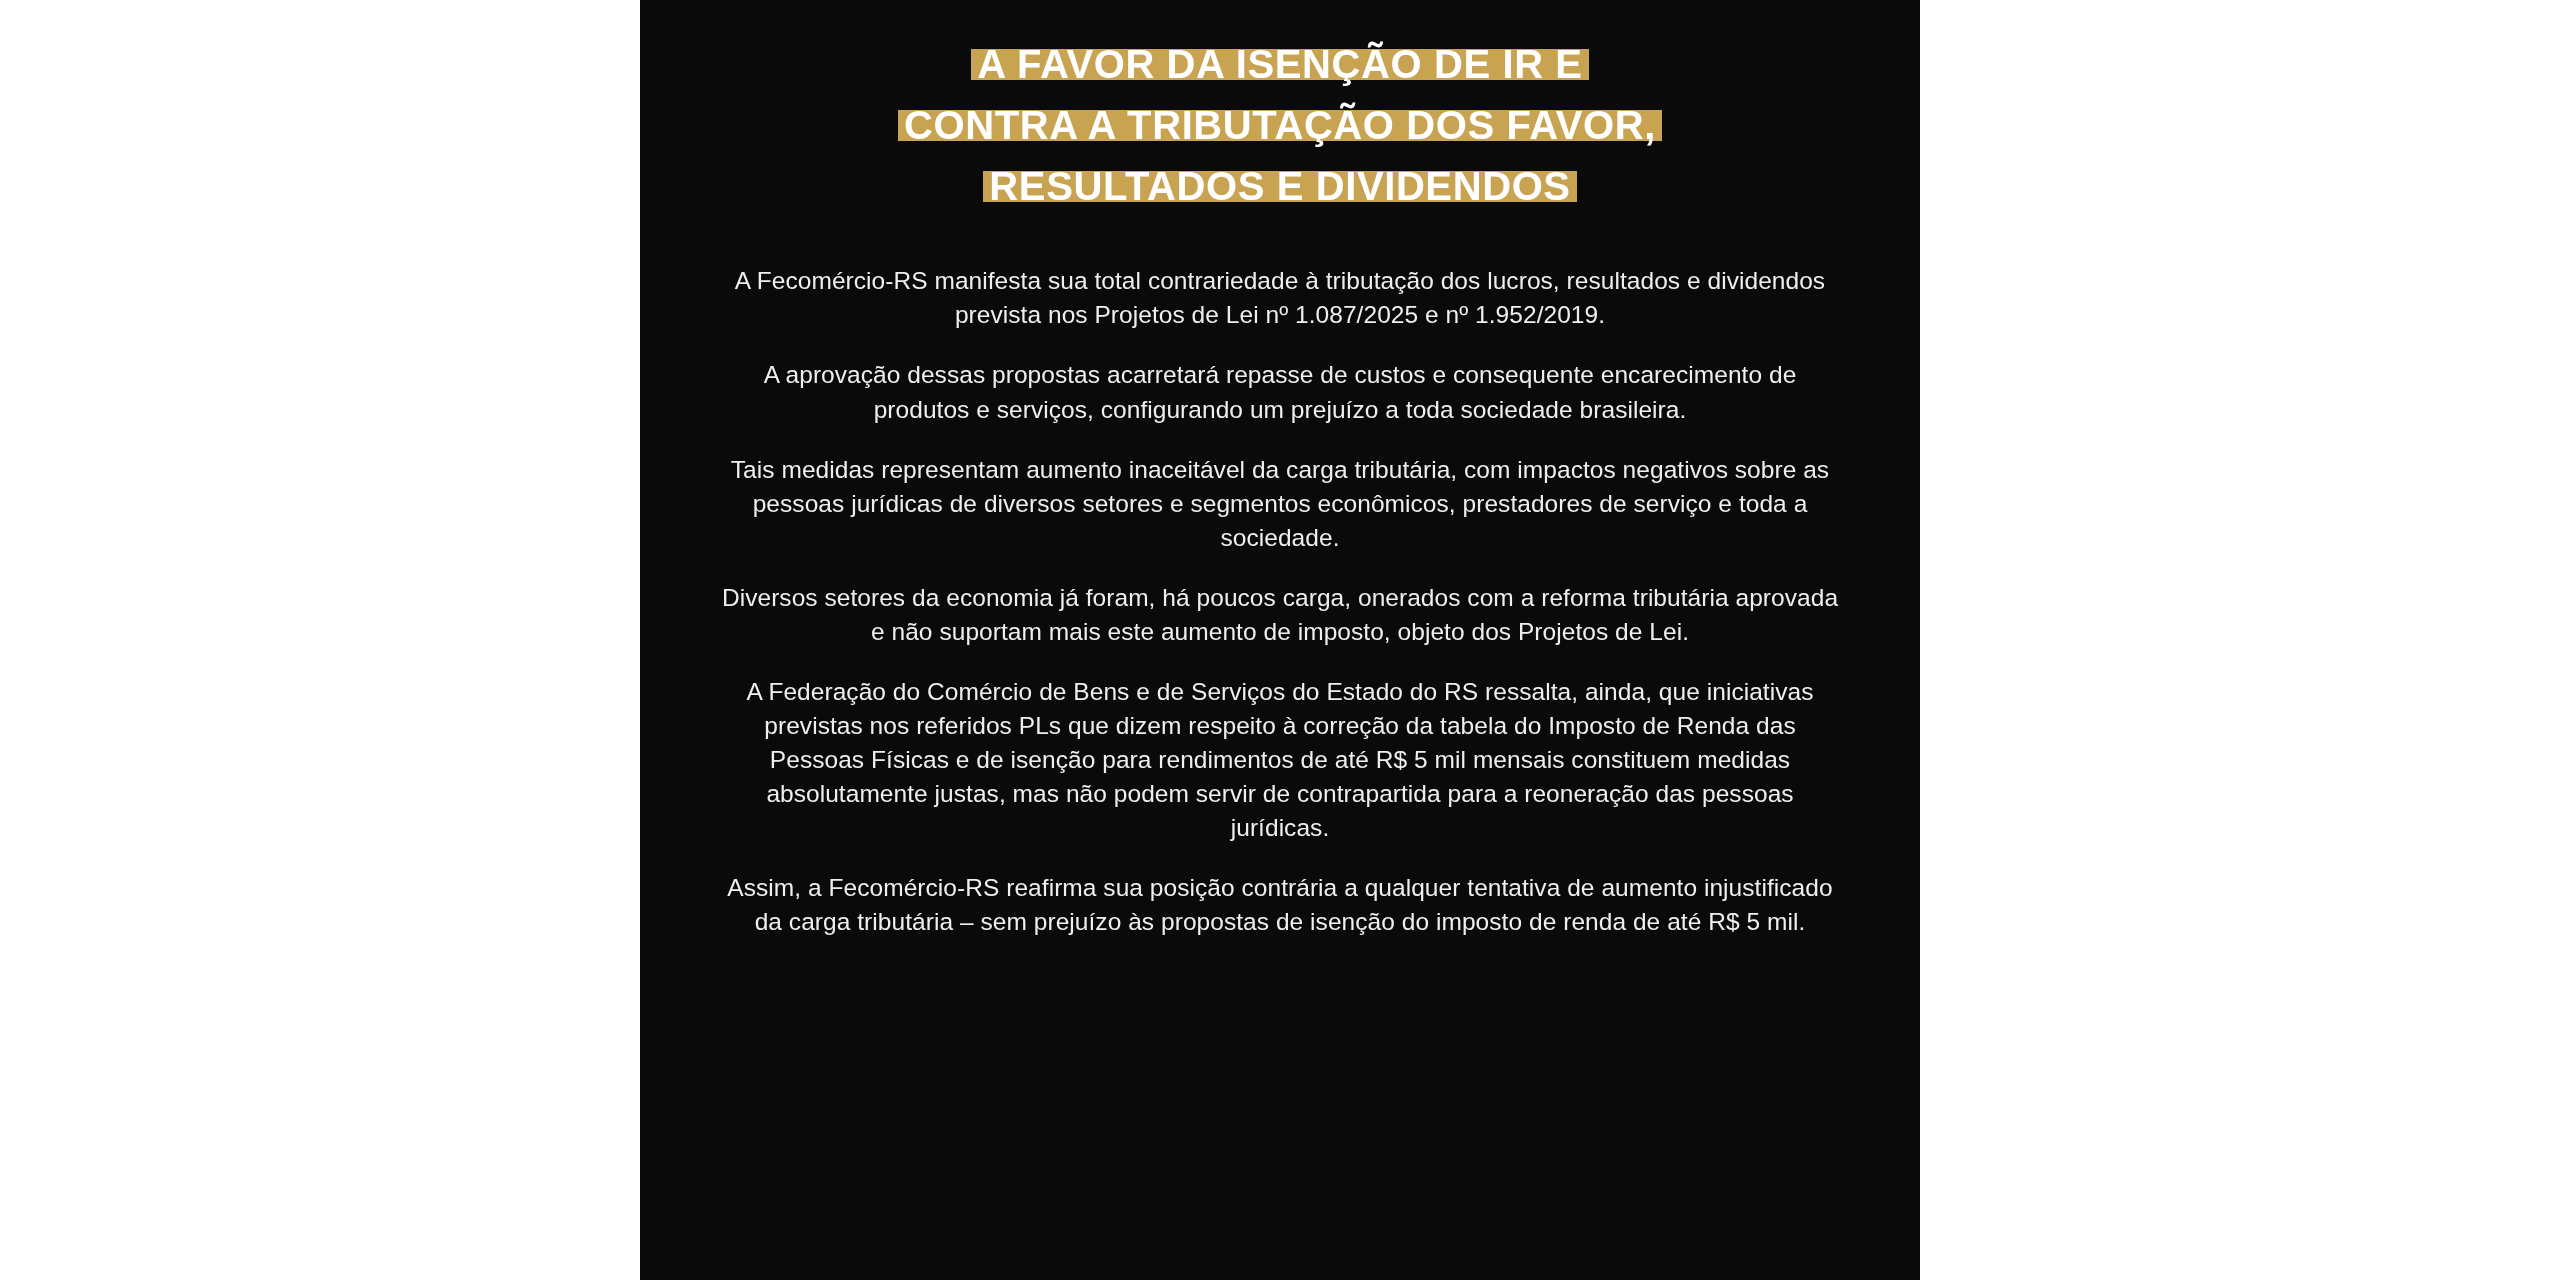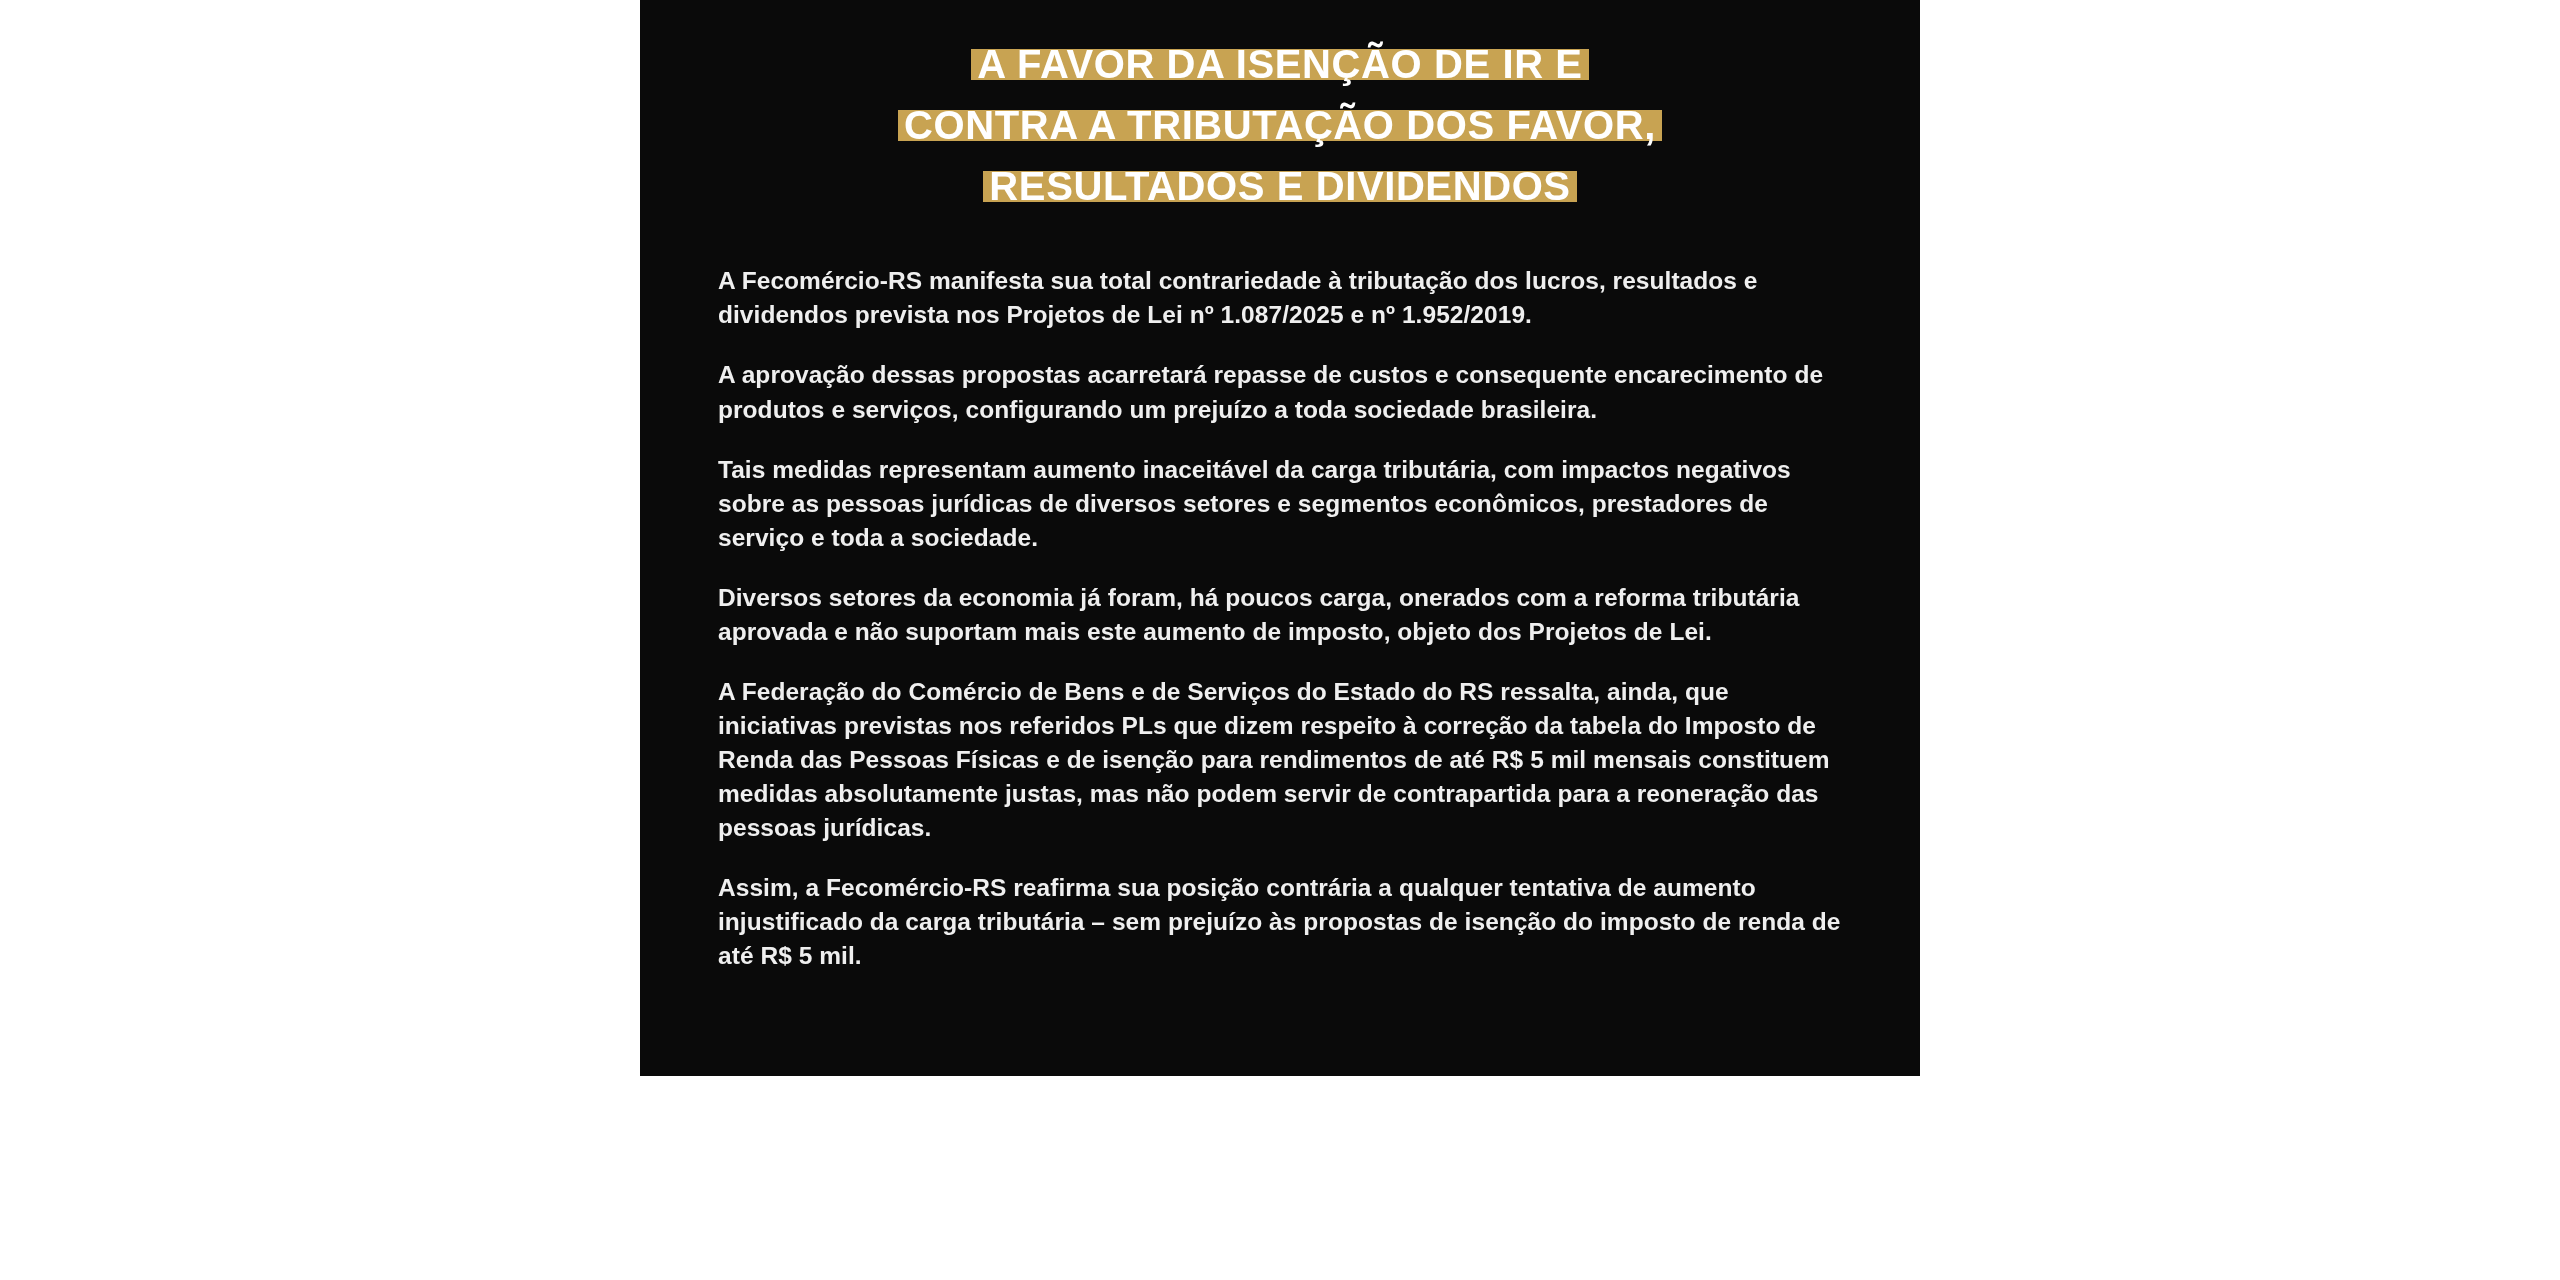--- a/index.html
+++ b/index.html
@@ -15,21 +15,21 @@
     position: relative;
     width: 2560px;
     height: 1280px;
     background: #ffffff;
   }
   #card {
     position: absolute;
     left: 640px;
     top: 0;
     width: 1280px;
-    height: 1076px;
+    height: 1280px;
     background: #0a0a0a;
     overflow: hidden;
   }
   .title-block {
     padding-top: 34px;
     text-align: center;
   }
   .title-line {
     display: block;
     text-align: center;
@@ -56,22 +56,23 @@
   }
   .body-block {
     margin-top: 48px;
     padding: 0 78px 0 78px;
   }
   .para {
     color: #efefef;
     font-size: 24.5px;
     line-height: 1.39;
     margin: 0 0 26px 0;
-    font-weight: 700;
+    font-weight: 400;
     letter-spacing: 0.05px;
+    text-align: center;
   }
   .para:last-child { margin-bottom: 16px; }
 </style>
 </head>
 <body>
 
 <div id="canvas">
   <div id="card">
 
     <div class="title-block">

